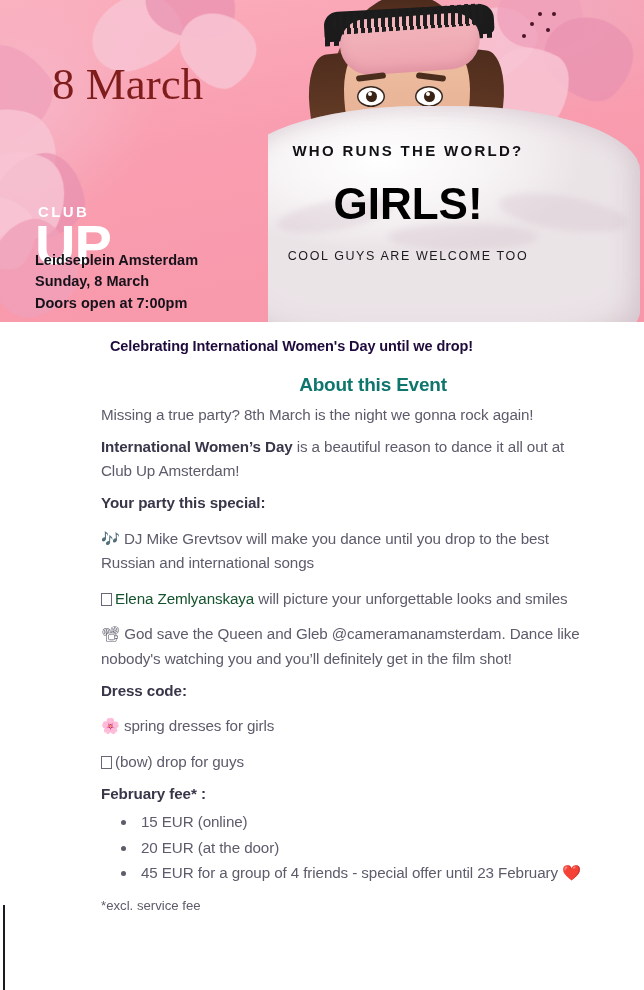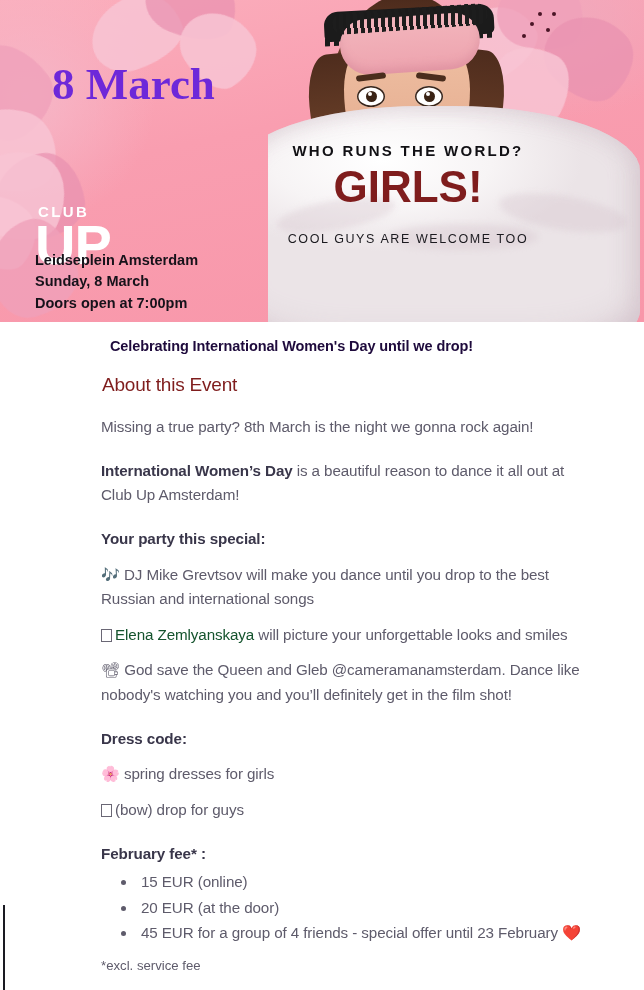--- a/index.html
+++ b/index.html
@@ -184,24 +184,24 @@
     font-weight: 700;
     font-size: 53px;
     line-height: 1;
     letter-spacing: 2px;
     color: #ffffff;
     text-shadow: 0 1px 2px rgba(190,90,120,0.25);
   }
   .hero-date {
     position: absolute; left: 52px; top: 62px;
     font-family: "Liberation Serif", "DejaVu Serif", serif;
-    font-weight: 700;
+    font-weight: 400;
     font-size: 45px;
     line-height: 1;
-    color: #6d28d9;
+    color: #7f1d1d;
   }
 
   .logo { position: absolute; left: 35px; top: 156px; margin-top: 48px; }
   .logo-club {
     font-family: "Liberation Sans", sans-serif;
     font-weight: 700;
     font-size: 15px;
     letter-spacing: 2.4px;
     color: #ffffff;
     line-height: 1;
@@ -233,22 +233,22 @@
     font-size: 15px;
     letter-spacing: 2.3px;
     color: #111014;
   }
   .pt-girls {
     font-family: "Liberation Sans", sans-serif;
     font-weight: 700;
     font-size: 44px;
     line-height: 1.05;
     letter-spacing: 0px;
-    color: #7f1d1d;
-    margin-top: 5px;
+    color: #000000;
+    margin-top: 22px;
   }
   .pt-cool {
     font-family: "Liberation Sans", sans-serif;
     font-weight: 400;
     font-size: 12.5px;
     letter-spacing: 1.6px;
     color: #1b1a1f;
     margin-top: 22px;
   }
 
@@ -260,27 +260,28 @@
   .tagline {
     margin: 16px 0 0 110px;
     font-size: 14.5px;
     font-weight: 700;
     color: #1e0a3c;
     letter-spacing: -0.1px;
   }
   h2.section-title {
     margin: 20px 0 0 102px;
     font-size: 19px;
-    font-weight: 400;
-    color: #7f1d1d;
+    font-weight: 700;
+    color: #0f766e;
     letter-spacing: -0.2px;
+    text-align: center;
   }
   .content { margin: 0 0 0 101px; width: 490px; }
   .p {
-    margin-top: 19px;
+    margin-top: 7px;
     font-size: 15.2px;
     line-height: 1.62;
     color: #5e5b6b;
     letter-spacing: -0.1px;
   }
   .p.tight { margin-top: 11px; }
   .lead { font-weight: 700; color: #39364a; }
   .link { color: #14532d; text-decoration: none; }
   .emoji { font-family: "DejaVu Sans", sans-serif; }
   .tofu {

